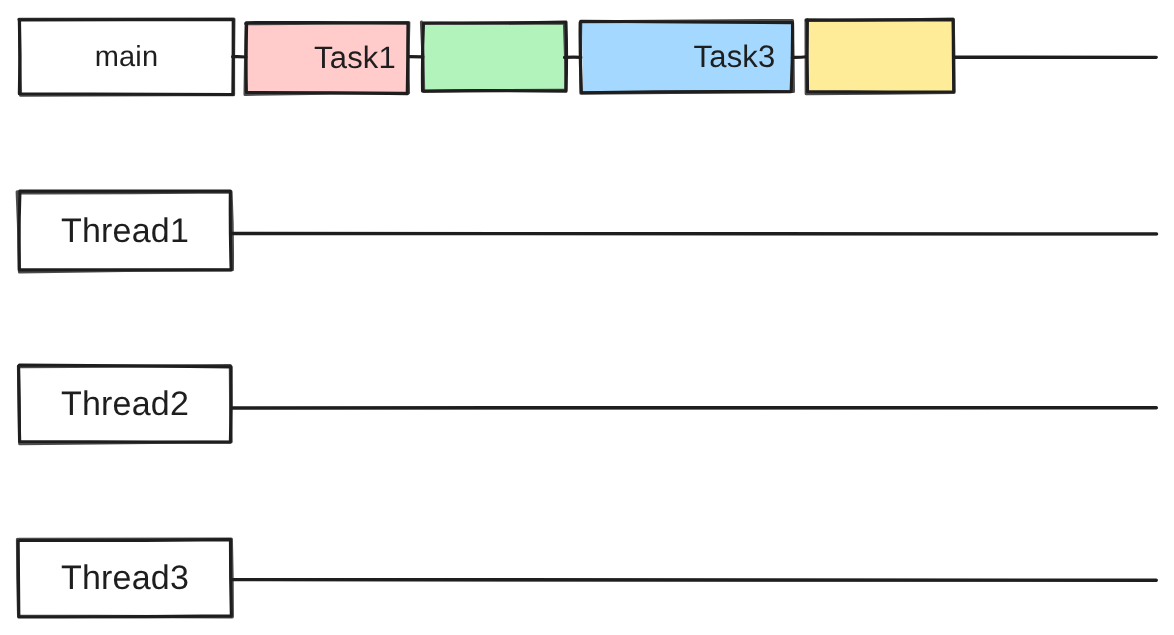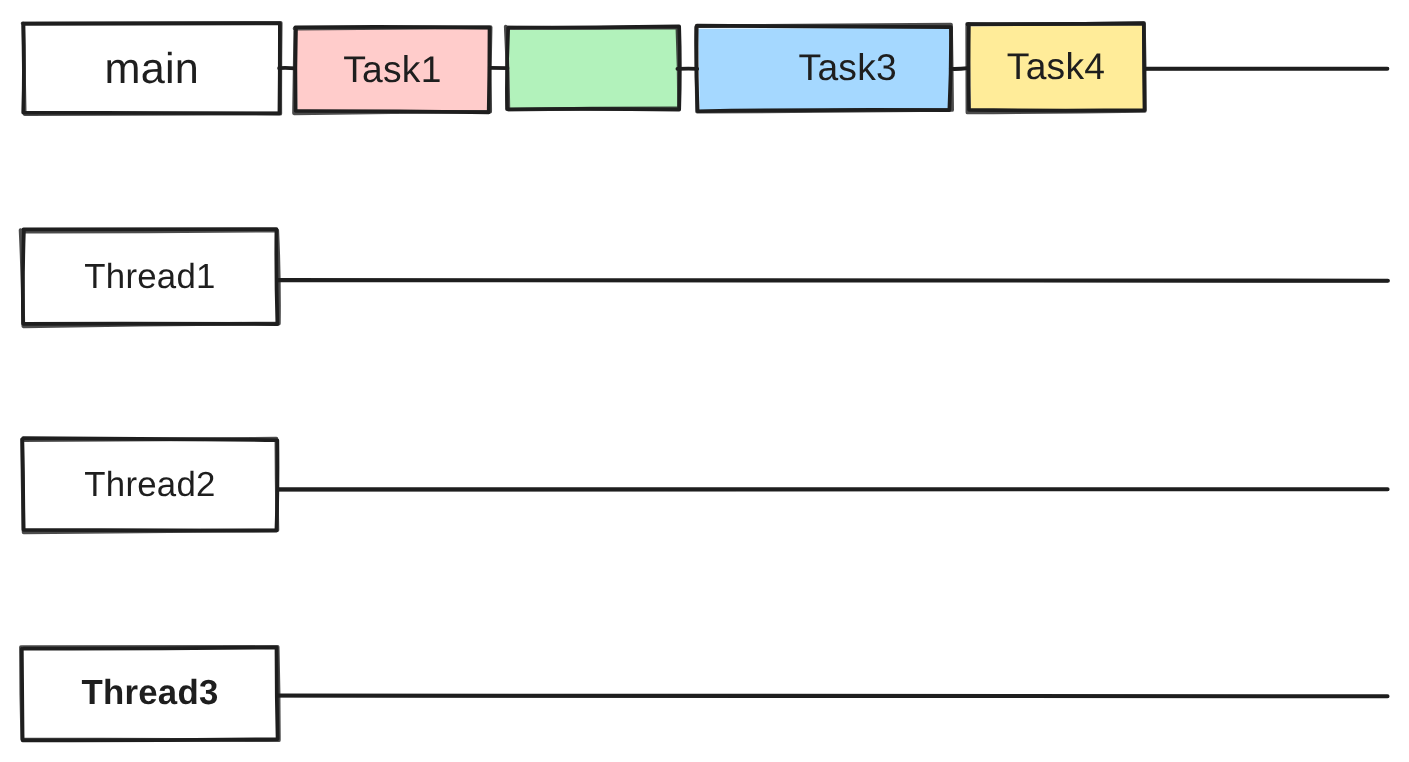--- a/index.html
+++ b/index.html
@@ -33,23 +33,23 @@
     align-items: center;
     justify-content: center;
     color: #1e1e1e;
     font-family: "Liberation Sans", sans-serif;
     font-weight: 400;
     letter-spacing: 0.2px;
     white-space: nowrap;
     pointer-events: none;
     text-rendering: geometricPrecision;
   }
-  .lane-label { font-size: 29px; }
-  .task-label { font-size: 31px; }
-  .main-label { font-size: 36px; text-align: center; }
+  .lane-label { font-size: 34px; }
+  .task-label { font-size: 31px; margin-left: 28px; }
+  .main-label { font-size: 29px; text-align: center; }
 </style>
 </head>
 <body>
 
 <div id="diagram-root">
 
   <svg id="sketch-canvas" viewBox="0 0 1174 635" xmlns="http://www.w3.org/2000/svg">
     <g id="svg-layer">
         <g>
           <rect x="21" y="21" width="211" height="72" fill="#ffffff"></rect>
@@ -103,19 +103,18 @@
           <path d="M 806.2884061859401 20.242767095213182 Q 880.850882109185 19.975609074987286 953.1865692479473 19.66935025093581 Q 953.2617233113673 54.7836941504775 953.7696674781711 91.8013056203729 Q 880.1475870754326 92.4959767952077 807.5435616073867 91.6399353484809 Q 806.8819970557847 55.52451657509641 807.3934019186503 19.906046756033806" fill="none" stroke="#1e1e1e" stroke-width="3.1" stroke-linecap="round" stroke-linejoin="round" opacity="1"></path>
           <path d="M 806.0078852966931 19.828181519558736 Q 879.5899974790589 20.587630541267632 953.2467992237056 19.054552819465545 Q 954.1065070851038 55.06457933919252 954.0692367574056 92.36218171723289 Q 879.1849538086611 93.41866216648774 806.188121533109 93.6586069618159 Q 806.2550321593438 57.12550209196075 806.0072072398417 20.432080019000956" fill="none" stroke="#1e1e1e" stroke-width="3.1" stroke-linecap="round" stroke-linejoin="round" opacity="0.8"></path>
         </g>
       </g>
   </svg>
 
   <div class="node-label main-label" style="left:20px;top:20px;width:213px;height:74px;">main</div>
 
   <div class="node-label task-label" style="left:246px;top:23px;width:162px;height:70px;">Task1</div>
   <div class="node-label task-label" style="left:601px;top:22px;width:211px;height:70px;">Task3</div>
-  <div class="node-label task-label" style="left:807px;top:20px;width:146px;height:72px;">Task4</div>
 
   <div class="node-label lane-label" style="left:19px;top:192px;width:212px;height:78px;">Thread1</div>
   <div class="node-label lane-label" style="left:19px;top:366px;width:212px;height:76px;">Thread2</div>
-  <div class="node-label lane-label" style="left:19px;top:540px;width:212px;height:76px;font-weight:bold;">Thread3</div>
+  <div class="node-label lane-label" style="left:19px;top:540px;width:212px;height:76px;">Thread3</div>
 
 </div>
 
 </body></html>

